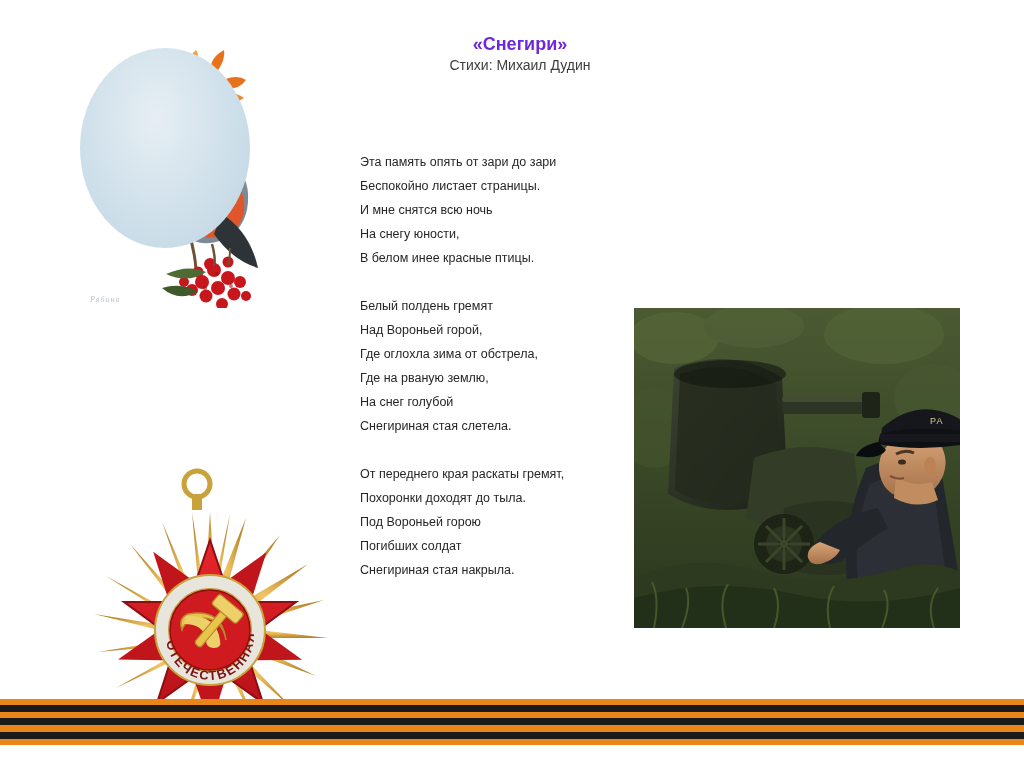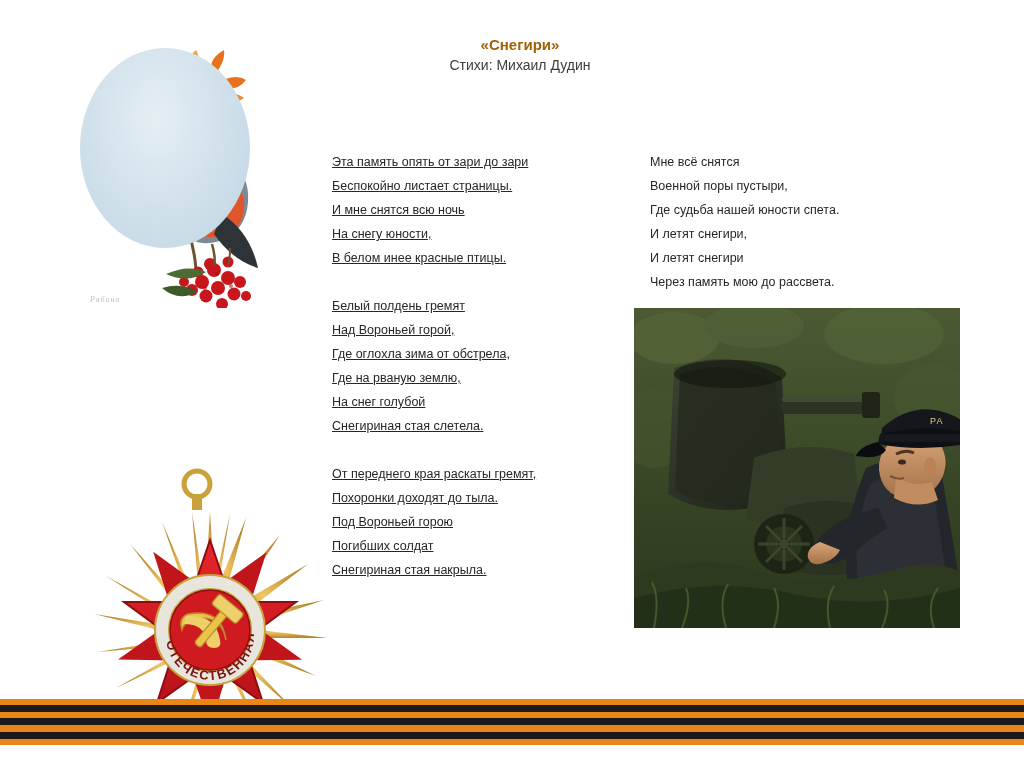--- a/index.html
+++ b/index.html
@@ -24,43 +24,42 @@
   
   .title-block {
     position: absolute;
     left: 330px;
     top: 34px;
     width: 380px;
     text-align: center;
     color: #3b3b3b;
   }
   .title-main {
-    font-size: 15px;
+    font-size: 18px;
     font-weight: bold;
     line-height: 21px;
-    color: #a16207;
+    color: #6d28d9;
   }
   .title-sub {
     font-size: 14px;
     line-height: 21px;
     color: #3d3d3d;
   }
 
   
   .lyrics-col {
     position: absolute;
     color: #262626;
     font-size: 12.5px;
     line-height: 24px;
   }
   .col-left {
-    left: 332px;
+    left: 360px;
     top: 150px;
     width: 290px;
-    text-decoration: underline;
   }
   .col-right {
     left: 650px;
     top: 150px;
     width: 290px;
   }
   .stanza {
     margin: 0 0 24px 0;
   }
   .stanza:last-child { margin-bottom: 0; }
@@ -240,30 +239,20 @@
     </p>
     <p class="stanza">
       <span class="line">От переднего края раскаты гремят,</span><br>
       <span class="line">Похоронки доходят до тыла.</span><br>
       <span class="line">Под Вороньей горою</span><br>
       <span class="line">Погибших солдат</span><br>
       <span class="line">Снегириная стая накрыла.</span>
     </p>
   </div>
 
-  <div class="lyrics-col col-right">
-    <p class="stanza">
-      <span class="line">Мне всё снятся</span><br>
-      <span class="line">Военной поры пустыри,</span><br>
-      <span class="line">Где судьба нашей юности спета.</span><br>
-      <span class="line">И летят снегири,</span><br>
-      <span class="line">И летят снегири</span><br>
-      <span class="line">Через память мою до рассвета.</span>
-    </p>
-  </div>
 
   <div class="photo">
     <svg width="326" height="320" viewBox="0 0 326 320">
       <defs>
         <linearGradient id="bgFoliage" x1="0" y1="0" x2="0" y2="1">
           <stop offset="0%" stop-color="#4c5a33"></stop>
           <stop offset="45%" stop-color="#3b4a28"></stop>
           <stop offset="100%" stop-color="#2a361d"></stop>
         </linearGradient>
         <linearGradient id="shieldGrad" x1="0" y1="0" x2="1" y2="1">

